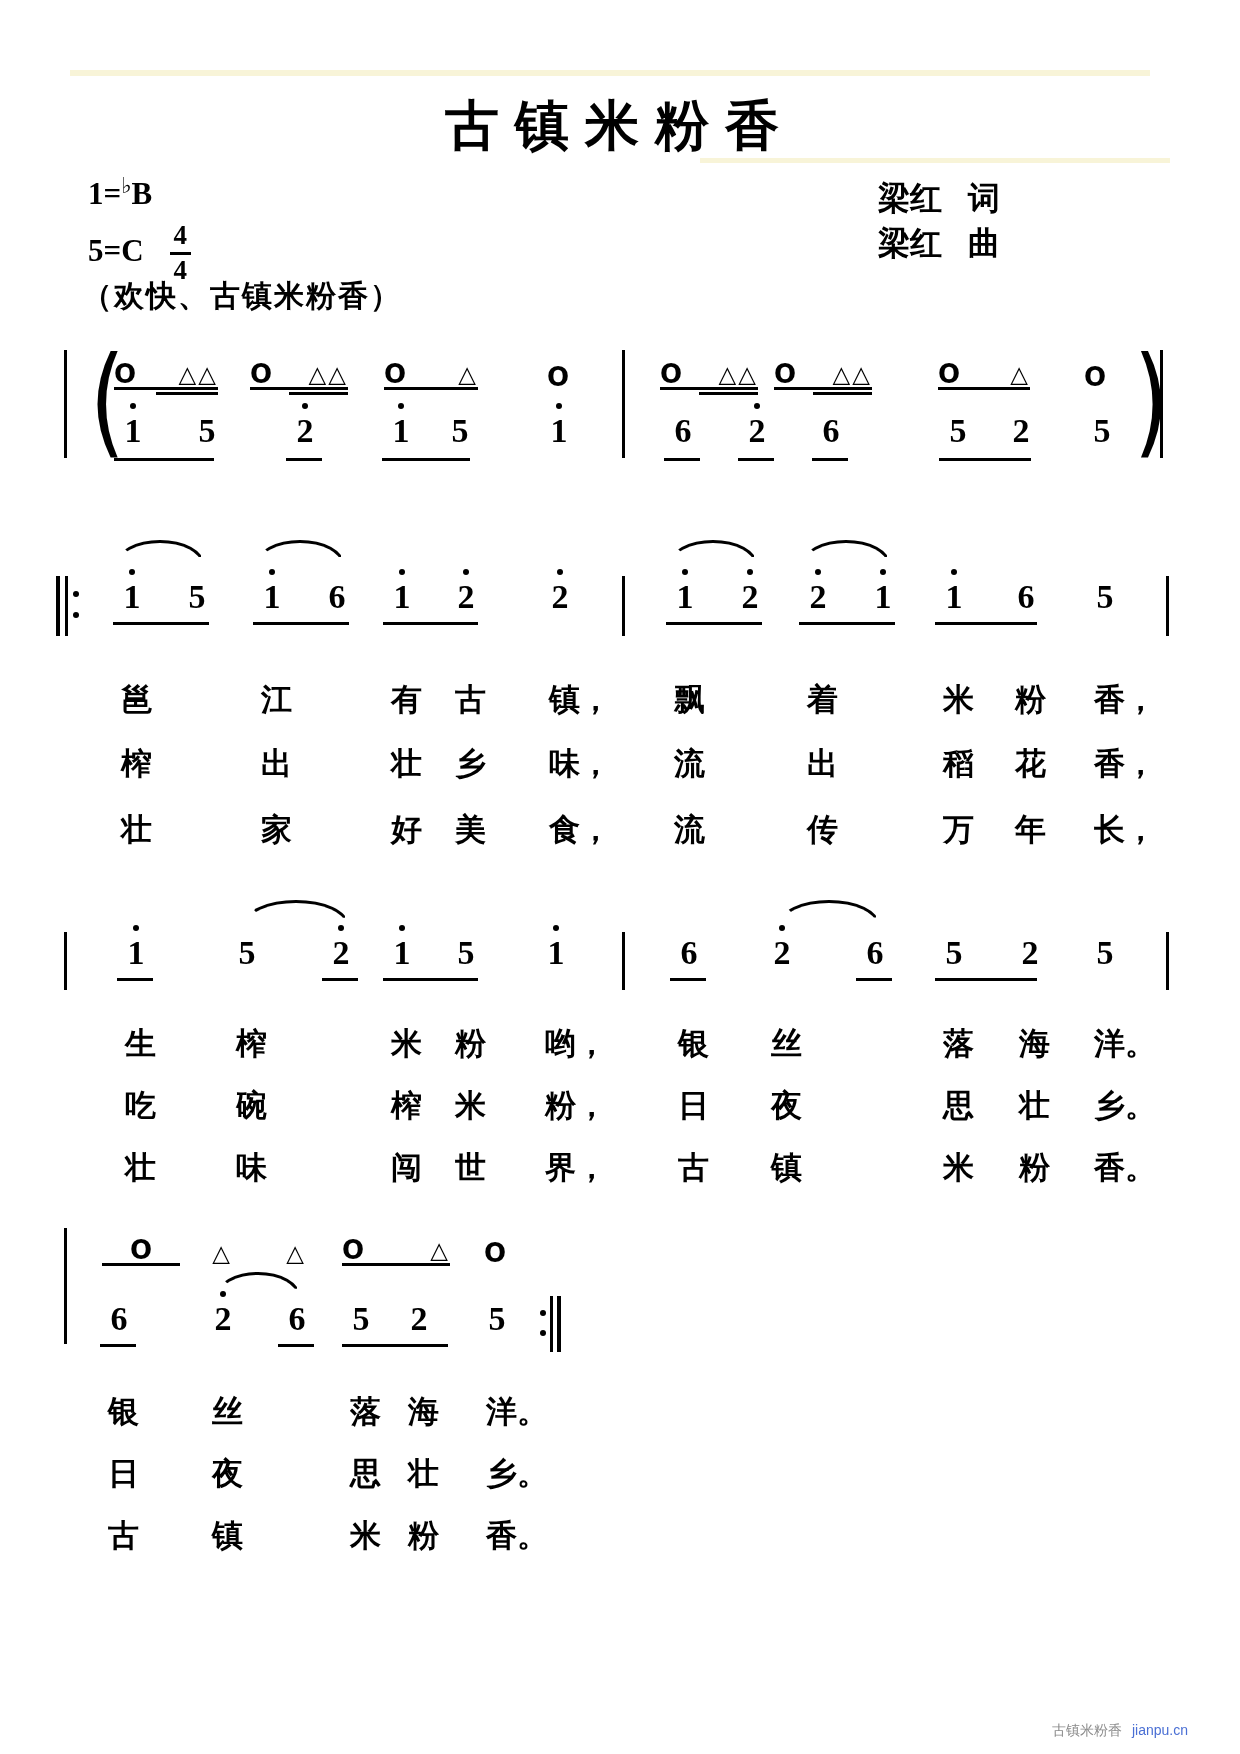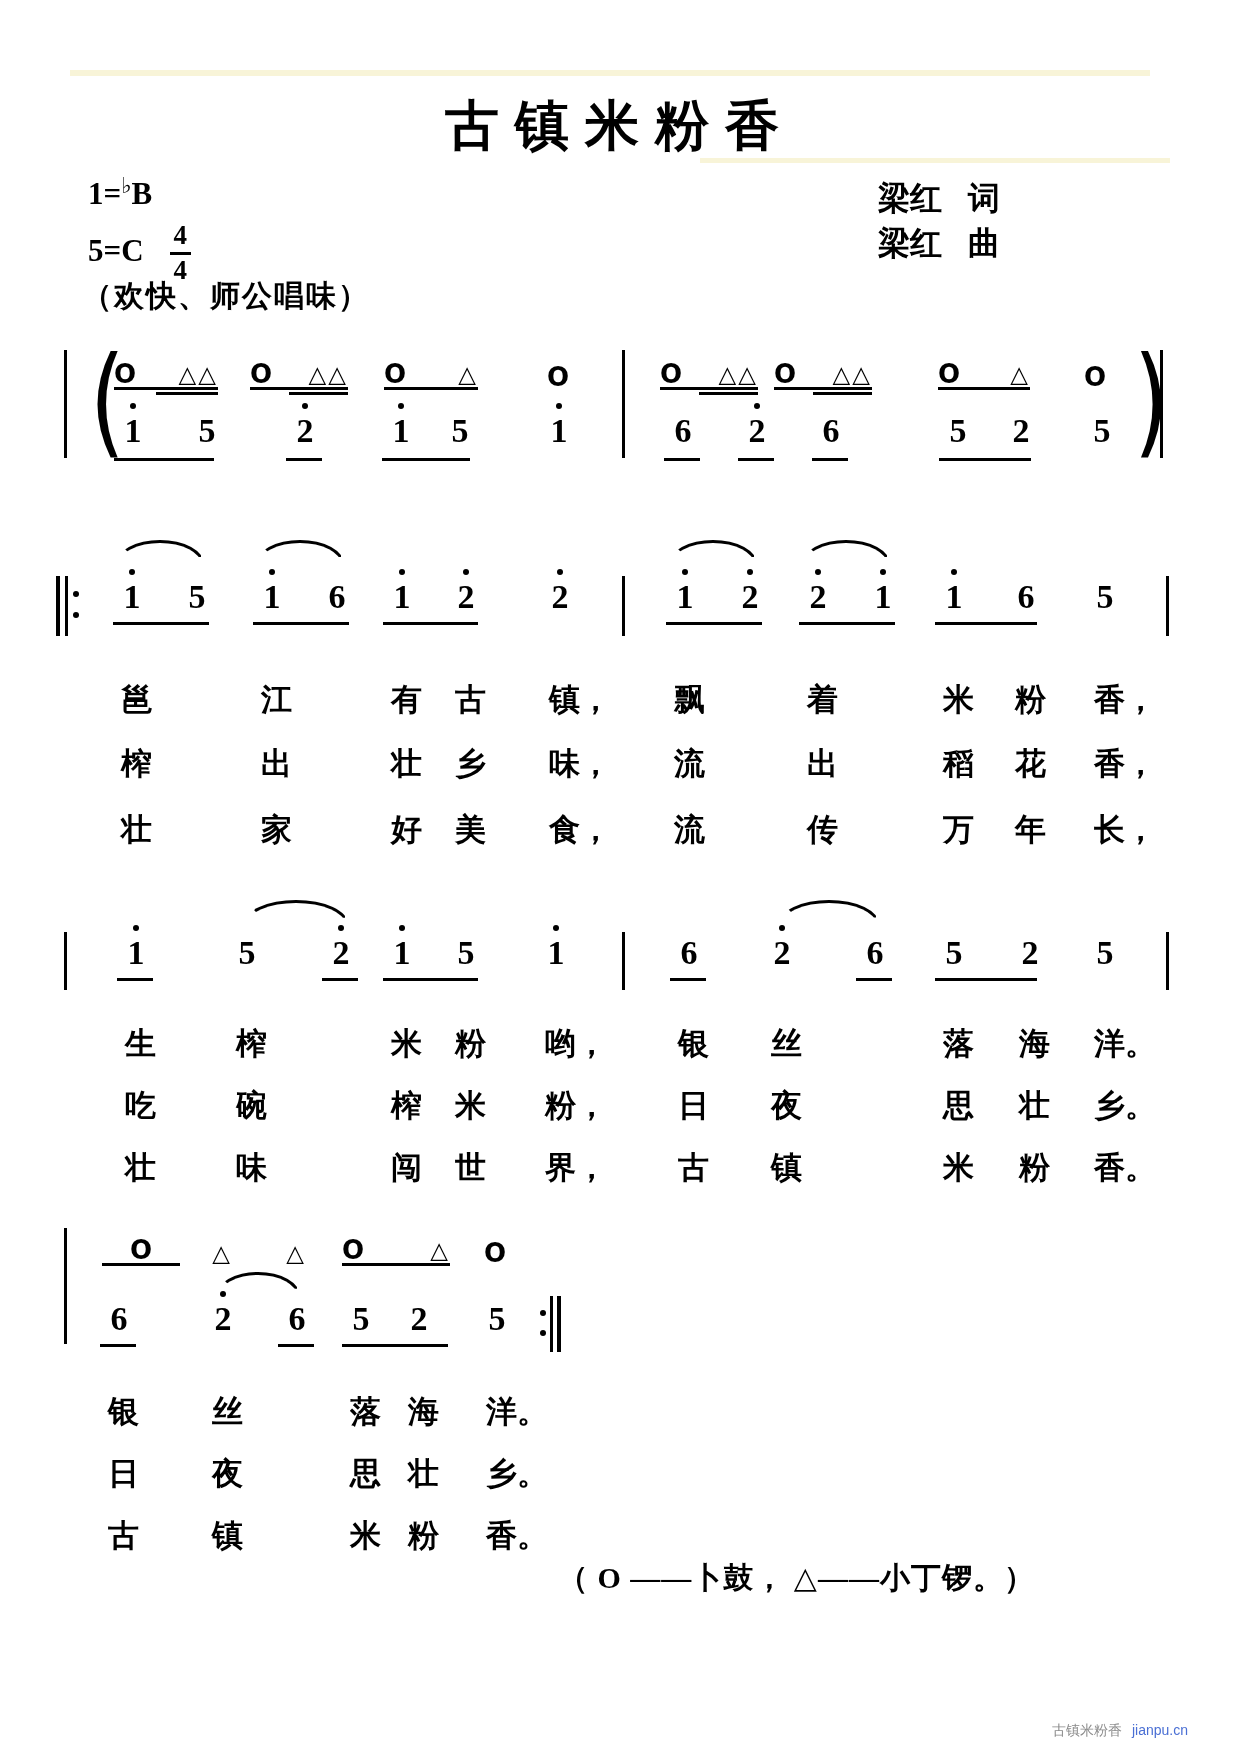--- a/index.html
+++ b/index.html
@@ -74,21 +74,21 @@
     <div class="credit">
       <span>梁红</span>
       <span>词</span>
     </div>
     <div class="credit">
       <span>梁红</span>
       <span>曲</span>
     </div>
   </div>
 
-  <div class="abs tempo">（欢快、师公唱味）</div>
+  <div class="abs tempo">（欢快、古镇米粉香）</div>
 
   <div id="music-layer">
       <div class="barline" style="left: 64px; top: 350px; height: 108px;"></div>
       <div class="barline" style="left: 622px; top: 350px; height: 108px;"></div>
       <div class="barline" style="left: 1160px; top: 350px; height: 108px;"></div>
       <div class="bigparen" style="left: 84px; top: 344px;">(</div>
       <div class="bigparen" style="left: 1128px; top: 344px;">)</div>
       <div class="perc pline" style="left: 114px; top: 352px; width: 104px; justify-content: space-between;">
         <span class="psym">O</span>
         <span class="psym tri">△△</span>
@@ -300,19 +300,18 @@
       <div class="lyric" style="left: 350px; top: 1458px;">思</div>
       <div class="lyric" style="left: 408px; top: 1458px;">壮</div>
       <div class="lyric" style="left: 486px; top: 1458px;">乡。</div>
       <div class="lyric" style="left: 108px; top: 1520px;">古</div>
       <div class="lyric" style="left: 212px; top: 1520px;">镇</div>
       <div class="lyric" style="left: 350px; top: 1520px;">米</div>
       <div class="lyric" style="left: 408px; top: 1520px;">粉</div>
       <div class="lyric" style="left: 486px; top: 1520px;">香。</div>
     </div>
 
-  <div class="abs legend">（ O ——卜鼓，  △——小丁锣。）</div>
 
   <div class="abs watermark">
     <span class="wm-site">古镇米粉香</span>
     <span class="wm-url">jianpu.cn</span>
   </div>
 </div>
 
 </body></html>

